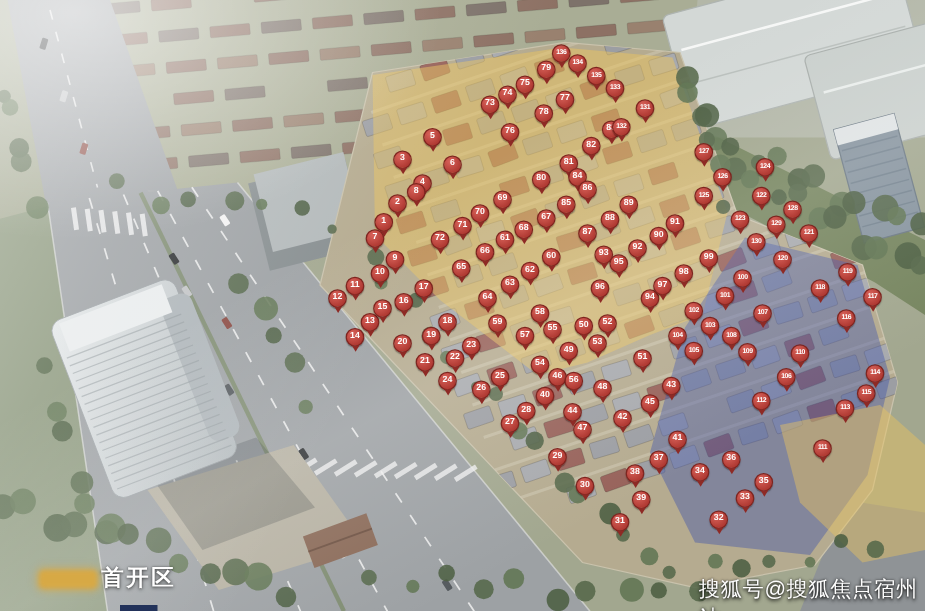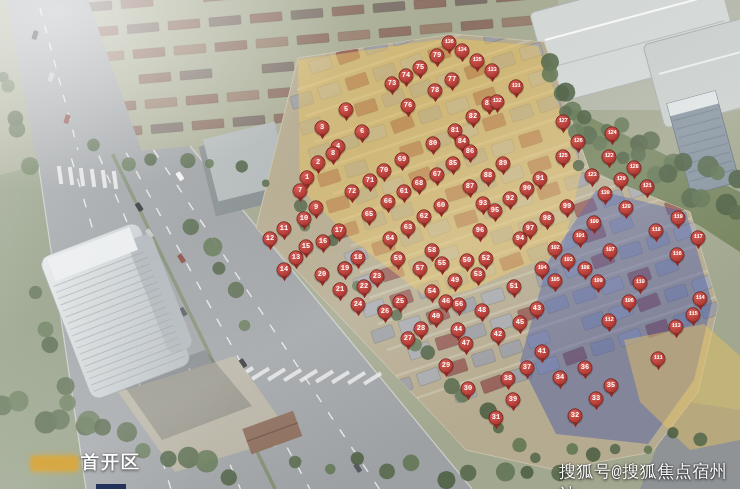--- a/index.html
+++ b/index.html
@@ -1,17 +1,17 @@
 <!DOCTYPE html>
 <html><head>
 <meta charset="utf-8">
 <style>
   html,body{margin:0;padding:0;background:#222;}
   .stage{position:relative;width:740px;height:489px;overflow:hidden;
-    background:#a2a78f;font-family:Liberation Mono, monospace;}
+    background:#a2a78f;font-family:Liberation Sans, sans-serif;}
   svg{position:absolute;left:0;top:0;}
   .haze{position:absolute;inset:0;pointer-events:none;
     background:
       radial-gradient(420px 260px at 8% 2%, rgba(255,255,255,.55), rgba(255,255,255,0) 70%),
       linear-gradient(118deg, rgba(255,255,255,.40) 0%, rgba(255,255,255,.18) 20%, rgba(255,255,255,0) 45%),
       linear-gradient(152deg, rgba(255,255,255,0) 38%, rgba(255,255,255,.15) 56%, rgba(255,255,255,0) 76%);}
   .vig{position:absolute;inset:0;pointer-events:none;
     background:radial-gradient(120% 120% at 45% 40%, rgba(0,0,0,0) 70%, rgba(20,25,20,.18) 100%);}
   .mk{position:absolute;width:13px;height:13px;border-radius:50%;
     background:radial-gradient(circle at 35% 30%, #d8625a, #b03a33 72%);

